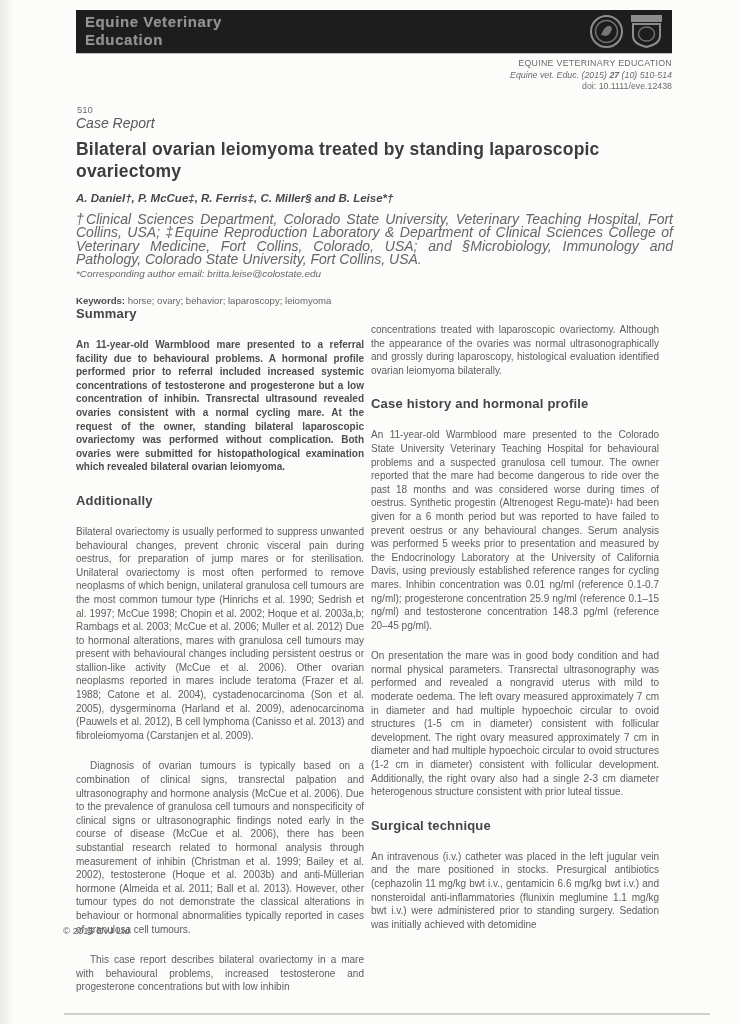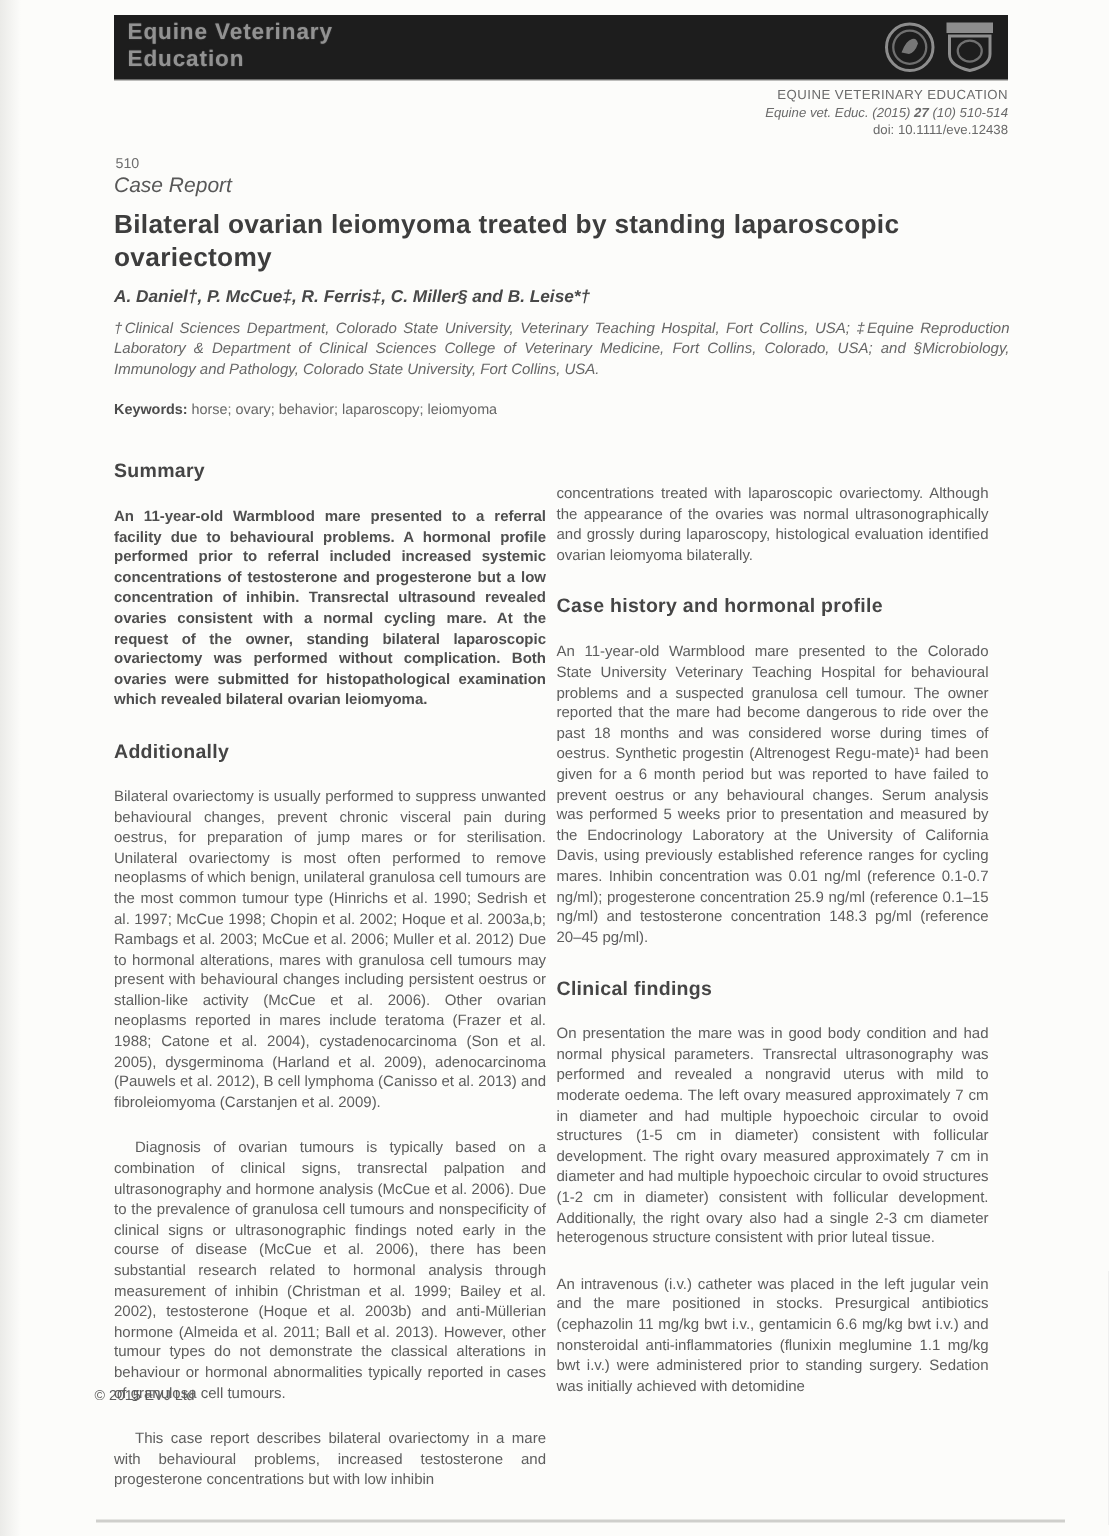--- a/index.html
+++ b/index.html
@@ -40,21 +40,21 @@
   .citation .vol { font-weight:bold; }
   
   .art-head { position:absolute; left:76px; top:115px; width:597px; }
   .art-type { font-style:italic; font-size:14px; color:#585858; margin-bottom:7px; }
   .art-title {
     font-size:17.5px; line-height:22px; font-weight:bold; color:#3d3d3d;
     letter-spacing:.2px; margin-bottom:10px;
   }
   .art-authors { font-size:11.5px; font-weight:bold; font-style:italic; color:#484848; margin-bottom:9px; }
   .art-affil {
-    font-size:10px; line-height:13.4px; font-style:italic; color:#666;
+    font-size:14px; line-height:13.4px; font-style:italic; color:#666;
     text-align:justify;
   }
   .art-corresp { font-size:9.9px; line-height:13.4px; font-style:italic; color:#666; }
   .art-keywords { margin-top:15px; font-size:9.6px; color:#666; }
   .art-keywords .kw-label { font-weight:bold; color:#4c4c4c; }
   
   .columns {
     position:absolute; left:76px; top:306px; width:597px;
     display:flex; gap:7px;
   }
@@ -101,36 +101,37 @@
     <div class="c1">EQUINE VETERINARY EDUCATION</div>
     <div class="c2"><span>Equine vet. Educ. (2015) </span><span class="vol">27</span><span> (10) 510-514</span></div>
     <div>doi: 10.1111/eve.12438</div>
   </div>
 
   <div class="art-head">
     <div class="art-type">Case Report</div>
     <div class="art-title">Bilateral ovarian leiomyoma treated by standing laparoscopic ovariectomy</div>
     <div class="art-authors">A. Daniel†, P. McCue‡, R. Ferris‡, C. Miller§ and B. Leise*†</div>
     <div class="art-affil">†Clinical Sciences Department, Colorado State University, Veterinary Teaching Hospital, Fort Collins, USA; ‡Equine Reproduction Laboratory &amp; Department of Clinical Sciences College of Veterinary Medicine, Fort Collins, Colorado, USA; and §Microbiology, Immunology and Pathology, Colorado State University, Fort Collins, USA.</div>
+    <div class="art-corresp">*Corresponding author email: britta.leise@colostate.edu</div>
     <div class="art-keywords"><span class="kw-label">Keywords:</span><span> horse; ovary; behavior; laparoscopy; leiomyoma</span></div>
   </div>
 
   <div class="columns">
     <div class="col">
       <h2>Summary</h2>
       <p class="summary-body">An 11-year-old Warmblood mare presented to a referral facility due to behavioural problems. A hormonal profile performed prior to referral included increased systemic concentrations of testosterone and progesterone but a low concentration of inhibin. Transrectal ultrasound revealed ovaries consistent with a normal cycling mare. At the request of the owner, standing bilateral laparoscopic ovariectomy was performed without complication. Both ovaries were submitted for histopathological examination which revealed bilateral ovarian leiomyoma.</p>
       <h2 class="h-gap">Additionally</h2>
       <p>Bilateral ovariectomy is usually performed to suppress unwanted behavioural changes, prevent chronic visceral pain during oestrus, for preparation of jump mares or for sterilisation. Unilateral ovariectomy is most often performed to remove neoplasms of which benign, unilateral granulosa cell tumours are the most common tumour type (Hinrichs et al. 1990; Sedrish et al. 1997; McCue 1998; Chopin et al. 2002; Hoque et al. 2003a,b; Rambags et al. 2003; McCue et al. 2006; Muller et al. 2012) Due to hormonal alterations, mares with granulosa cell tumours may present with behavioural changes including persistent oestrus or stallion-like activity (McCue et al. 2006). Other ovarian neoplasms reported in mares include teratoma (Frazer et al. 1988; Catone et al. 2004), cystadenocarcinoma (Son et al. 2005), dysgerminoma (Harland et al. 2009), adenocarcinoma (Pauwels et al. 2012), B cell lymphoma (Canisso et al. 2013) and fibroleiomyoma (Carstanjen et al. 2009).</p>
       <p class="indent">Diagnosis of ovarian tumours is typically based on a combination of clinical signs, transrectal palpation and ultrasonography and hormone analysis (McCue et al. 2006). Due to the prevalence of granulosa cell tumours and nonspecificity of clinical signs or ultrasonographic findings noted early in the course of disease (McCue et al. 2006), there has been substantial research related to hormonal analysis through measurement of inhibin (Christman et al. 1999; Bailey et al. 2002), testosterone (Hoque et al. 2003b) and anti-Müllerian hormone (Almeida et al. 2011; Ball et al. 2013). However, other tumour types do not demonstrate the classical alterations in behaviour or hormonal abnormalities typically reported in cases of granulosa cell tumours.</p>
       <p class="indent">This case report describes bilateral ovariectomy in a mare with behavioural problems, increased testosterone and progesterone concentrations but with low inhibin</p>
     </div>
     <div class="col">
       <p>concentrations treated with laparoscopic ovariectomy. Although the appearance of the ovaries was normal ultrasonographically and grossly during laparoscopy, histological evaluation identified ovarian leiomyoma bilaterally.</p>
       <h2 class="h-gap">Case history and hormonal profile</h2>
       <p>An 11-year-old Warmblood mare presented to the Colorado State University Veterinary Teaching Hospital for behavioural problems and a suspected granulosa cell tumour. The owner reported that the mare had become dangerous to ride over the past 18 months and was considered worse during times of oestrus. Synthetic progestin (Altrenogest Regu-mate)¹ had been given for a 6 month period but was reported to have failed to prevent oestrus or any behavioural changes. Serum analysis was performed 5 weeks prior to presentation and measured by the Endocrinology Laboratory at the University of California Davis, using previously established reference ranges for cycling mares. Inhibin concentration was 0.01 ng/ml (reference 0.1-0.7 ng/ml); progesterone concentration 25.9 ng/ml (reference 0.1–15 ng/ml) and testosterone concentration 148.3 pg/ml (reference 20–45 pg/ml).</p>
-      <h2 class="h-gap">Clinical findings</h2>
       <p>On presentation the mare was in good body condition and had normal physical parameters. Transrectal ultrasonography was performed and revealed a nongravid uterus with mild to moderate oedema. The left ovary measured approximately 7 cm in diameter and had multiple hypoechoic circular to ovoid structures (1-5 cm in diameter) consistent with follicular development. The right ovary measured approximately 7 cm in diameter and had multiple hypoechoic circular to ovoid structures (1-2 cm in diameter) consistent with follicular development. Additionally, the right ovary also had a single 2-3 cm diameter heterogenous structure consistent with prior luteal tissue.</p>
+      <h2 class="h-gap">Surgical technique</h2>
       <p>An intravenous (i.v.) catheter was placed in the left jugular vein and the mare positioned in stocks. Presurgical antibiotics (cephazolin 11 mg/kg bwt i.v., gentamicin 6.6 mg/kg bwt i.v.) and nonsteroidal anti-inflammatories (flunixin meglumine 1.1 mg/kg bwt i.v.) were administered prior to standing surgery. Sedation was initially achieved with detomidine</p>
     </div>
   </div>
 
   <div class="copyright">© 2015 EVJ Ltd</div>
 </div>
 
 </body></html>

